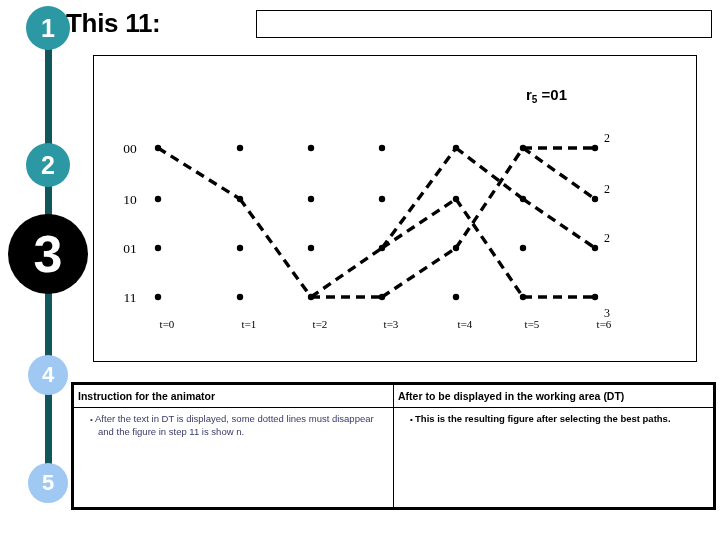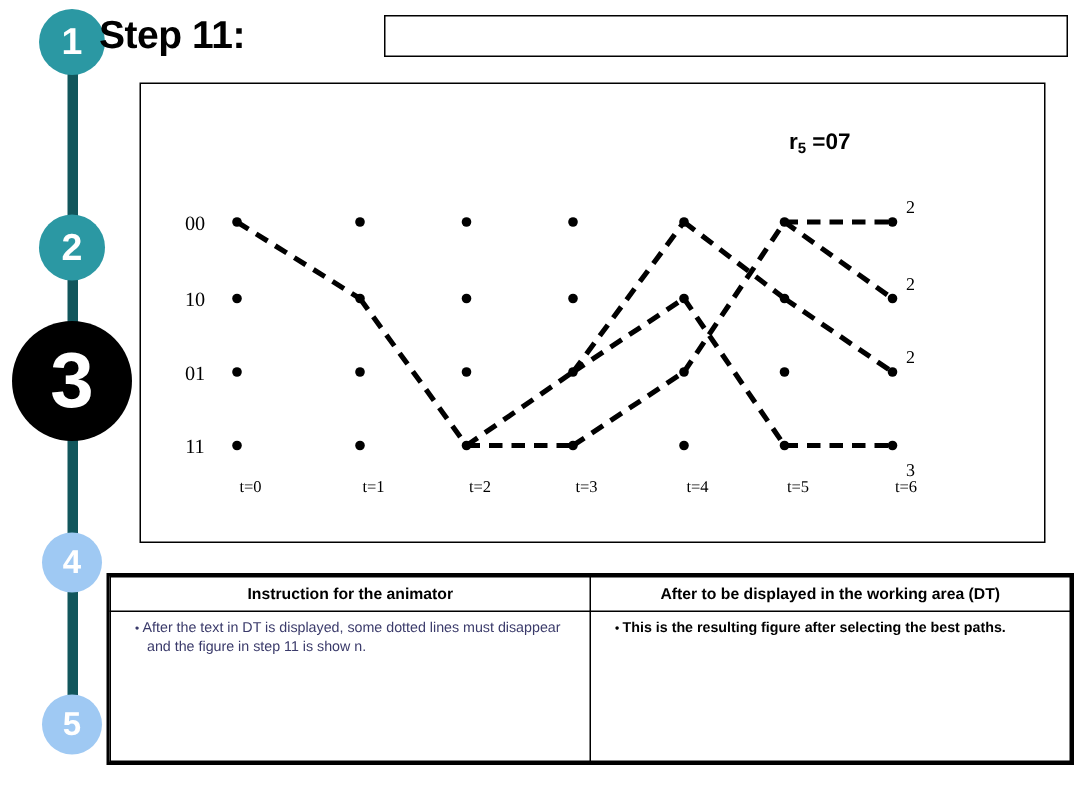--- a/index.html
+++ b/index.html
@@ -150,21 +150,21 @@
     height: 100%;
     border-collapse: collapse;
     table-layout: fixed;
   }
   #notes-table th {
     border: 1.4px solid #000;
     font-size: 10.5px;
     font-weight: bold;
     color: #000;
     padding: 3px 4px;
-    text-align: center;
+    text-align: left;
     height: 16px;
   }
   #notes-table td {
     border: 1.4px solid #000;
     vertical-align: top;
     padding: 5px 16px;
     font-size: 9.5px;
     color: #3a3a6a;
     line-height: 1.35;
   }
@@ -185,28 +185,28 @@
 <div id="step-rail">
   <div id="rail-line"></div>
   <div class="rail-node teal" id="rail-1">1</div>
   <div class="rail-node teal" id="rail-2">2</div>
   <div class="rail-node black" id="rail-3">3</div>
   <div class="rail-node lblue" id="rail-4">4</div>
   <div class="rail-node lblue" id="rail-5">5</div>
 </div>
 
 <div id="title-row">
-  <div id="page-title">Step 11:</div>
+  <div id="page-title">This 11:</div>
   <div id="title-box"></div>
 </div>
 
 <div id="trellis-panel">
 
   <div id="r-label">
-    <span>r</span><sub>5</sub><span>&nbsp;</span><span>=07</span>
+    <span>r</span><sub>5</sub><span>&nbsp;</span><span>=01</span>
   </div>
 
   <svg id="trellis-svg" width="602" height="305">
     <g id="edges-layer">
         <line x1="64" y1="92" x2="146" y2="143" class="path-edge"></line>
         <line x1="146" y1="143" x2="217" y2="241" class="path-edge"></line>
         <line x1="217" y1="241" x2="288" y2="241" class="path-edge"></line>
         <line x1="217" y1="241" x2="288" y2="192" class="path-edge"></line>
         <line x1="288" y1="192" x2="362" y2="92" class="path-edge"></line>
         <line x1="288" y1="192" x2="362" y2="143" class="path-edge"></line>

